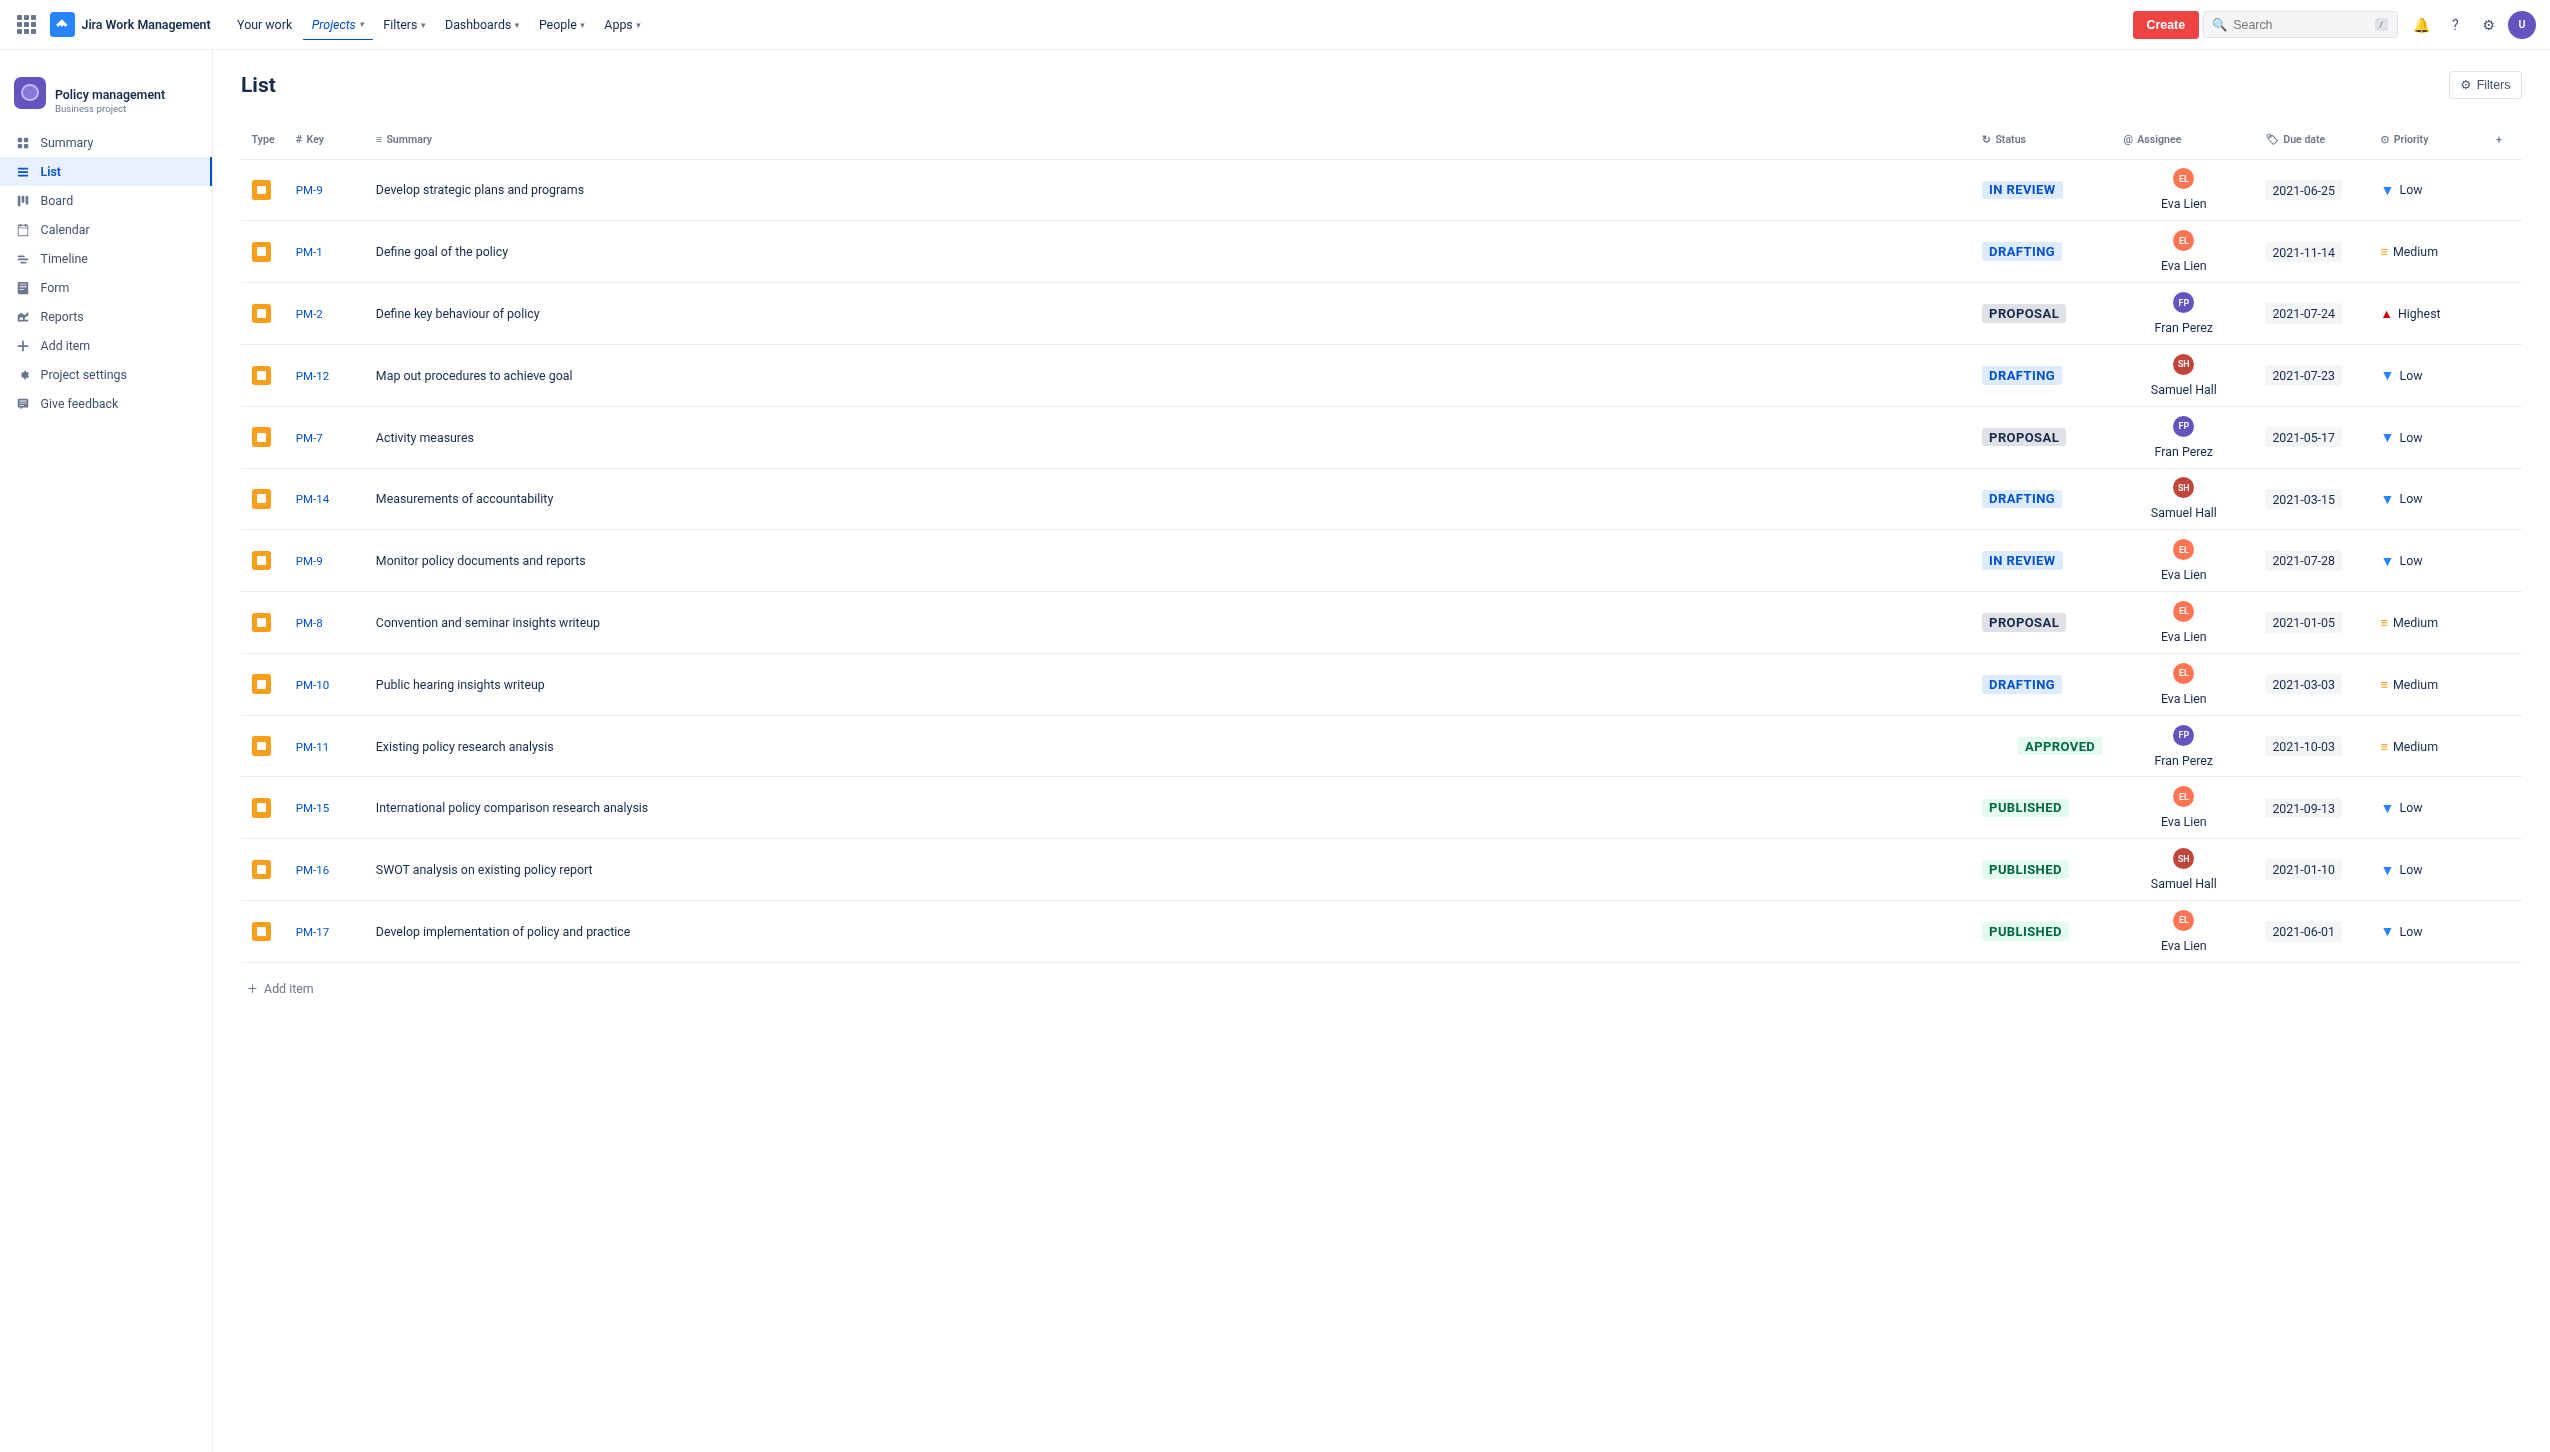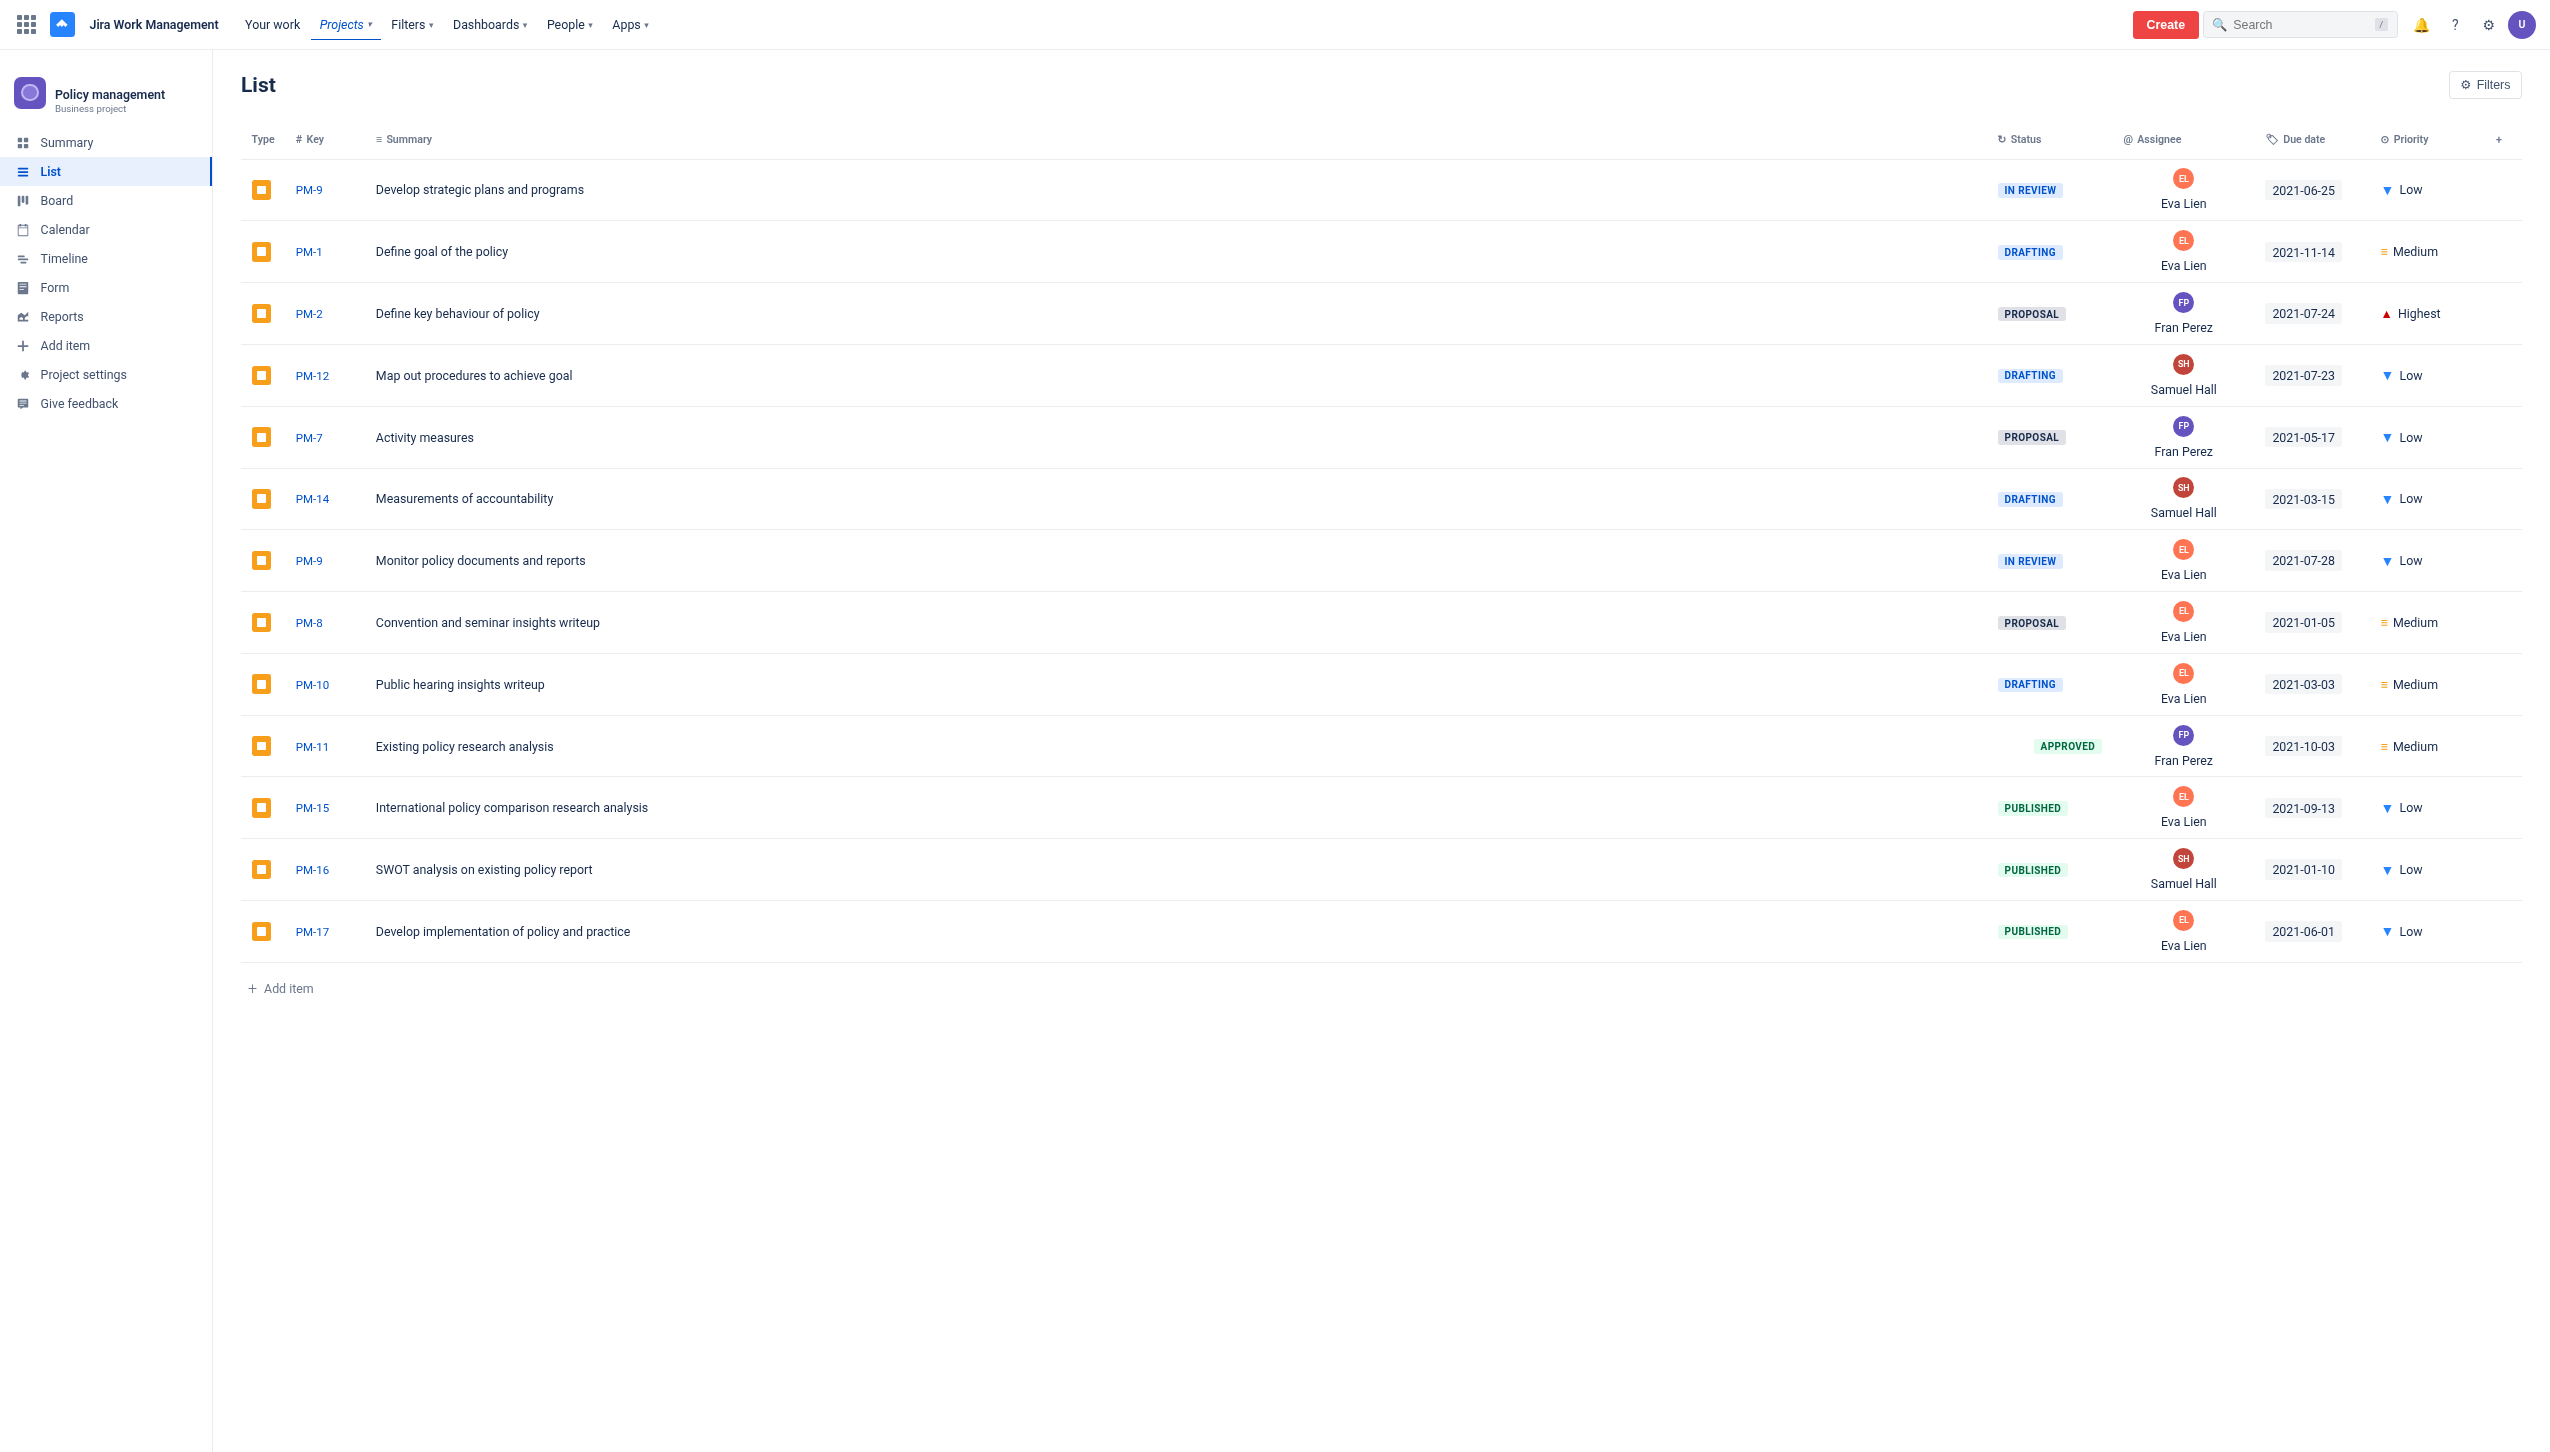--- a/index.html
+++ b/index.html
@@ -14,21 +14,21 @@
       border-bottom: 0.9px solid #ebecf0;
       background: #fff;
       gap: 3.5px;
       position: fixed;
       top: 0; left: 0; right: 0;
       z-index: 100;
     }
     .apps-icon { width: 25px; height: 25px; display: flex; flex-direction: column; align-items: center; justify-content: center; cursor: pointer; gap: 2.7px; margin-right: 7px; }
     .apps-icon .dot-row { display: flex; gap: 2.7px; }
     .apps-icon .dot { width: 4.4px; height: 4.4px; border-radius: 0.9px; background: #6b778c; }
-    .brand { display: flex; align-items: center; gap: 15px; margin-right: 14px; cursor: pointer; }
+    .brand { display: flex; align-items: center; gap: 7px; margin-right: 14px; cursor: pointer; }
     .brand-logo { width: 25px; height: 25px; background: #2684ff; border-radius: 3.5px; display: flex; align-items: center; justify-content: center; }
     .brand-logo svg { fill: white; }
     .brand-name { font-size: 12.4px; font-weight: 600; color: #172b4d; white-space: nowrap; }
     .nav-items { display: flex; align-items: center; gap: 1.8px; }
     .nav-item { padding: 7px 8.9px; border-radius: 2.7px; cursor: pointer; color: #172b4d; font-size: 12.4px; display: flex; align-items: center; gap: 3.5px; }
     .nav-item.active { color: #0052cc; border-bottom: 1.8px solid #0052cc; border-radius: 0; font-style: italic; }
     .nav-chevron { font-size: 8.9px; color: #6b778c; }
     .nav-spacer { flex: 1; }
     .search-box {
       display: flex;
@@ -102,21 +102,21 @@
     .th-inner { display: flex; align-items: center; gap: 4.4px; }
     .list-table td { padding: 8.9px 10.6px; border-bottom: 0.9px solid #ebecf0; vertical-align: middle; }
     .type-icon { width: 19.5px; height: 19.5px; background: #f79e1b; border-radius: 2.7px; display: flex; align-items: center; justify-content: center; }
     .type-icon-inner { width: 8.9px; height: 8.9px; background: white; border-radius: 0.9px; }
     .key-link { color: #0052cc; font-size: 11.5px; cursor: pointer; }
     .summary-text { color: #172b4d; font-size: 12.4px; }
     .status-badge {
       display: inline-block;
       padding: 1.8px 7px;
       border-radius: 2.7px;
-      font-size: 10px;
+      font-size: 13px;
       font-weight: 700;
       letter-spacing: 0.4px;
       white-space: nowrap;
     }
     .status-in-review { background: #deebff; color: #0052cc; }
     .status-drafting { background: #deebff; color: #0052cc; }
     .status-proposal { background: #dfe1e6; color: #172b4d; }
     .status-approved { background: #e3fcef; color: #006644; margin-left: 36px; }
     .status-published { background: #e3fcef; color: #006644; }
     .assignee-cell { display: flex; align-items: center; gap: 7px; flex-direction: column; }

